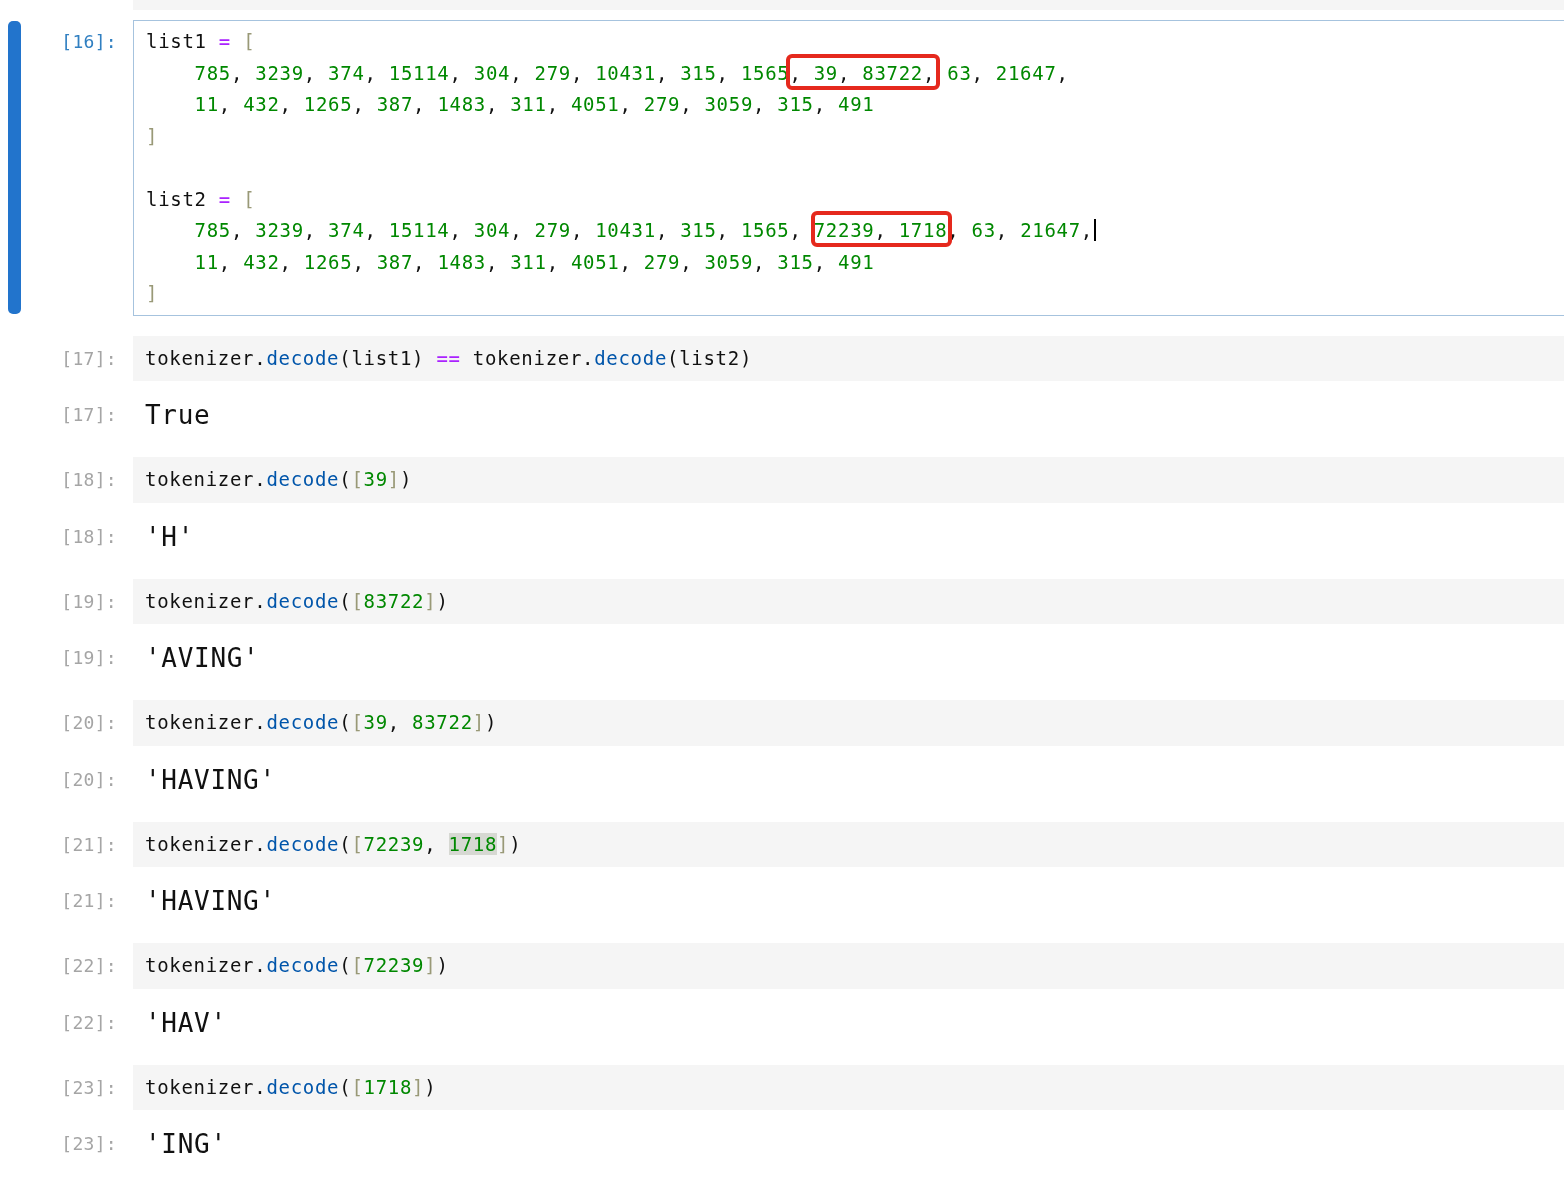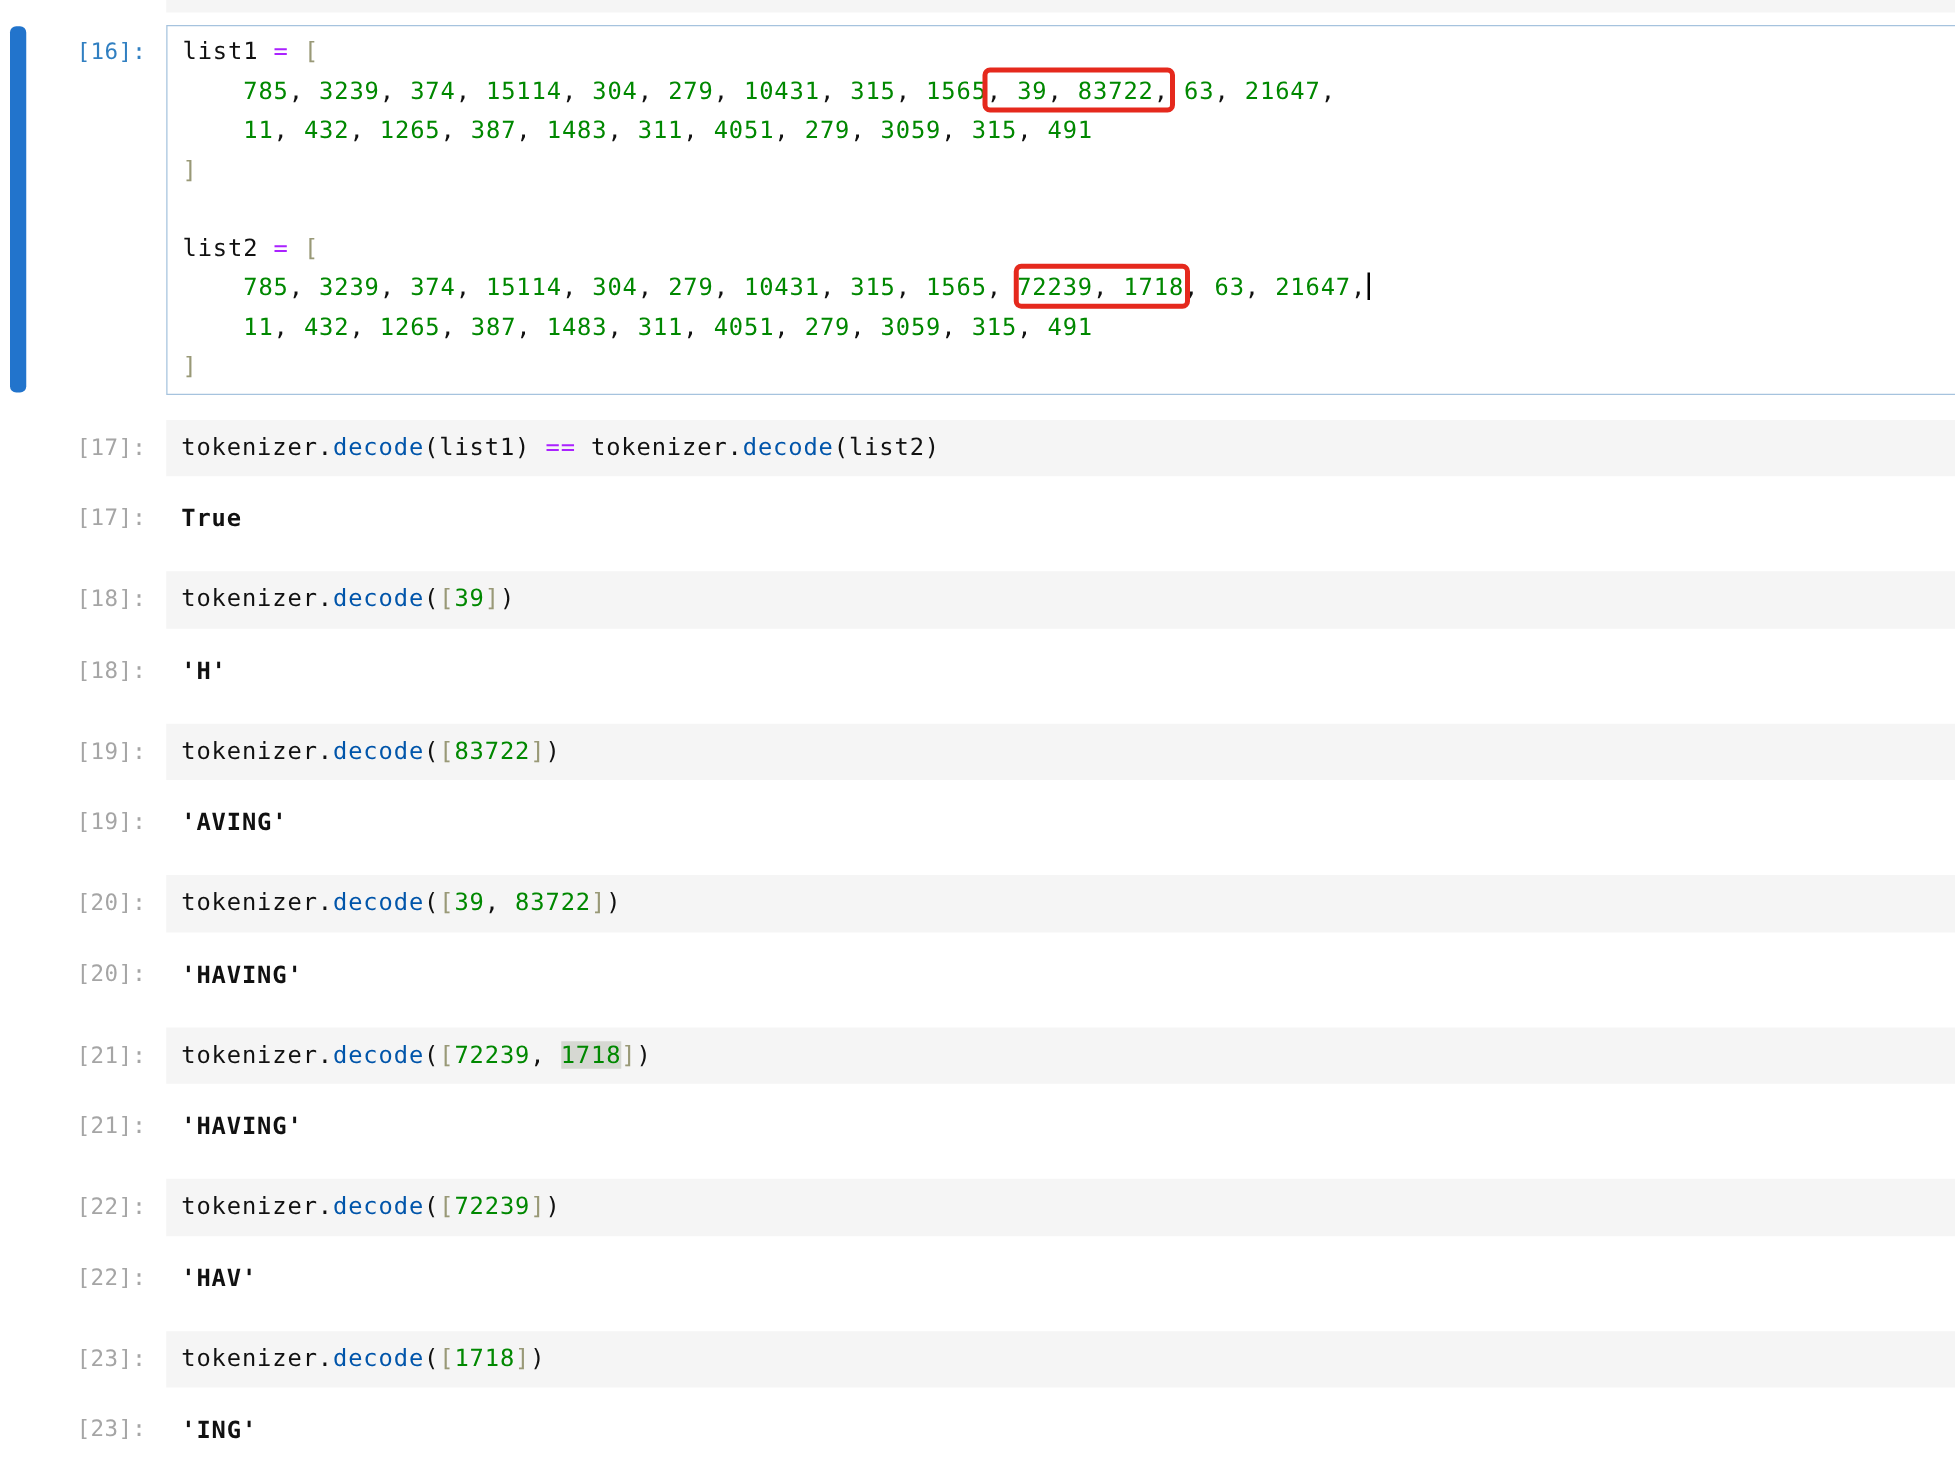--- a/index.html
+++ b/index.html
@@ -59,22 +59,22 @@
     vertical-align:-4px;margin-left:1px;
   }
   
   .cell-output{display:flex;margin-top:19px;}
   .out-prompt{
     flex:0 0 133px;box-sizing:border-box;text-align:right;padding-right:16px;
     font-size:18px;letter-spacing:0.3px;line-height:30px;
     color:var(--prompt_gray,#a5a5a5);white-space:pre;
   }
   .out-text{
-    padding-left:12px;font-size:19px;letter-spacing:0.7px;line-height:30px;
-    color:var(--text_black,#111);white-space:pre;font-weight:bold;
+    padding-left:12px;font-size:26px;letter-spacing:0.7px;line-height:30px;
+    color:var(--text_black,#111);white-space:pre;
   }
 </style>
 </head>
 <body>
 
 <div id="page">
   <div class="top-strip"></div>
   <div id="active-bar"></div>
   <div id="notebook">
       <div class="cell active">

